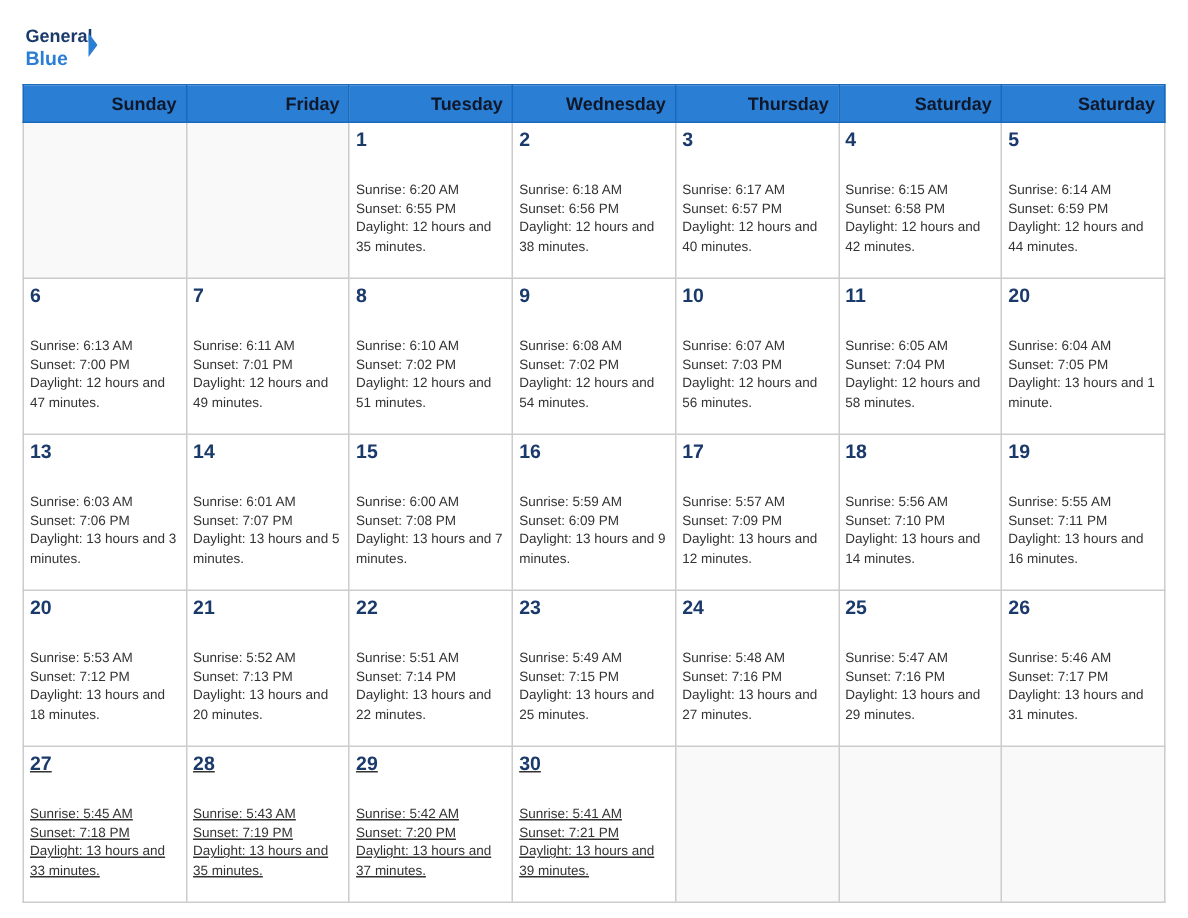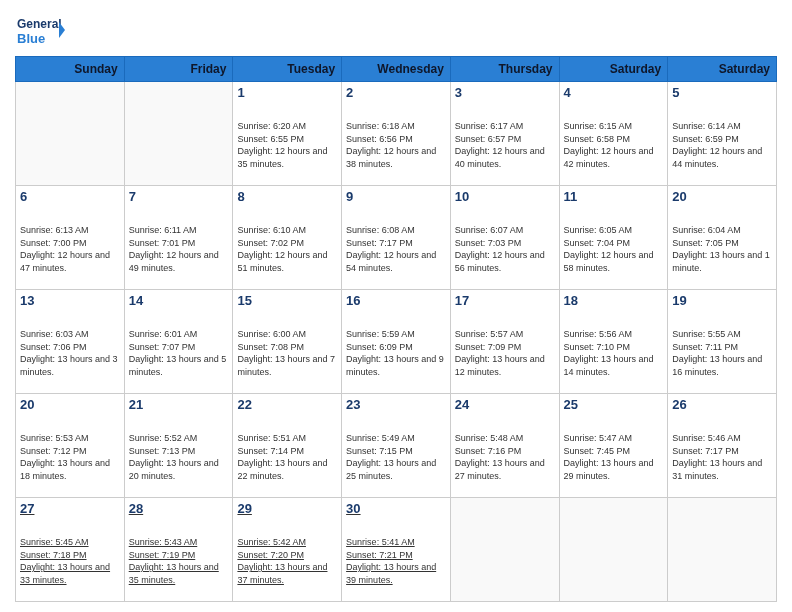--- a/index.html
+++ b/index.html
@@ -170,21 +170,21 @@
           <td>
             <span class="day-num">8</span>
             <div class="day-info">Sunrise: 6:10 AM
 Sunset: 7:02 PM
 Daylight: 12 hours
 and 51 minutes.</div>
           </td>
           <td>
             <span class="day-num">9</span>
             <div class="day-info">Sunrise: 6:08 AM
-Sunset: 7:17 PM
+Sunset: 7:02 PM
 Daylight: 12 hours
 and 54 minutes.</div>
           </td>
           <td>
             <span class="day-num">10</span>
             <div class="day-info">Sunrise: 6:07 AM
 Sunset: 7:03 PM
 Daylight: 12 hours
 and 56 minutes.</div>
           </td>
@@ -286,21 +286,21 @@
           <td>
             <span class="day-num">24</span>
             <div class="day-info">Sunrise: 5:48 AM
 Sunset: 7:16 PM
 Daylight: 13 hours
 and 27 minutes.</div>
           </td>
           <td>
             <span class="day-num">25</span>
             <div class="day-info">Sunrise: 5:47 AM
-Sunset: 7:45 PM
+Sunset: 7:16 PM
 Daylight: 13 hours
 and 29 minutes.</div>
           </td>
           <td>
             <span class="day-num">26</span>
             <div class="day-info">Sunrise: 5:46 AM
 Sunset: 7:17 PM
 Daylight: 13 hours
 and 31 minutes.</div>
           </td>

